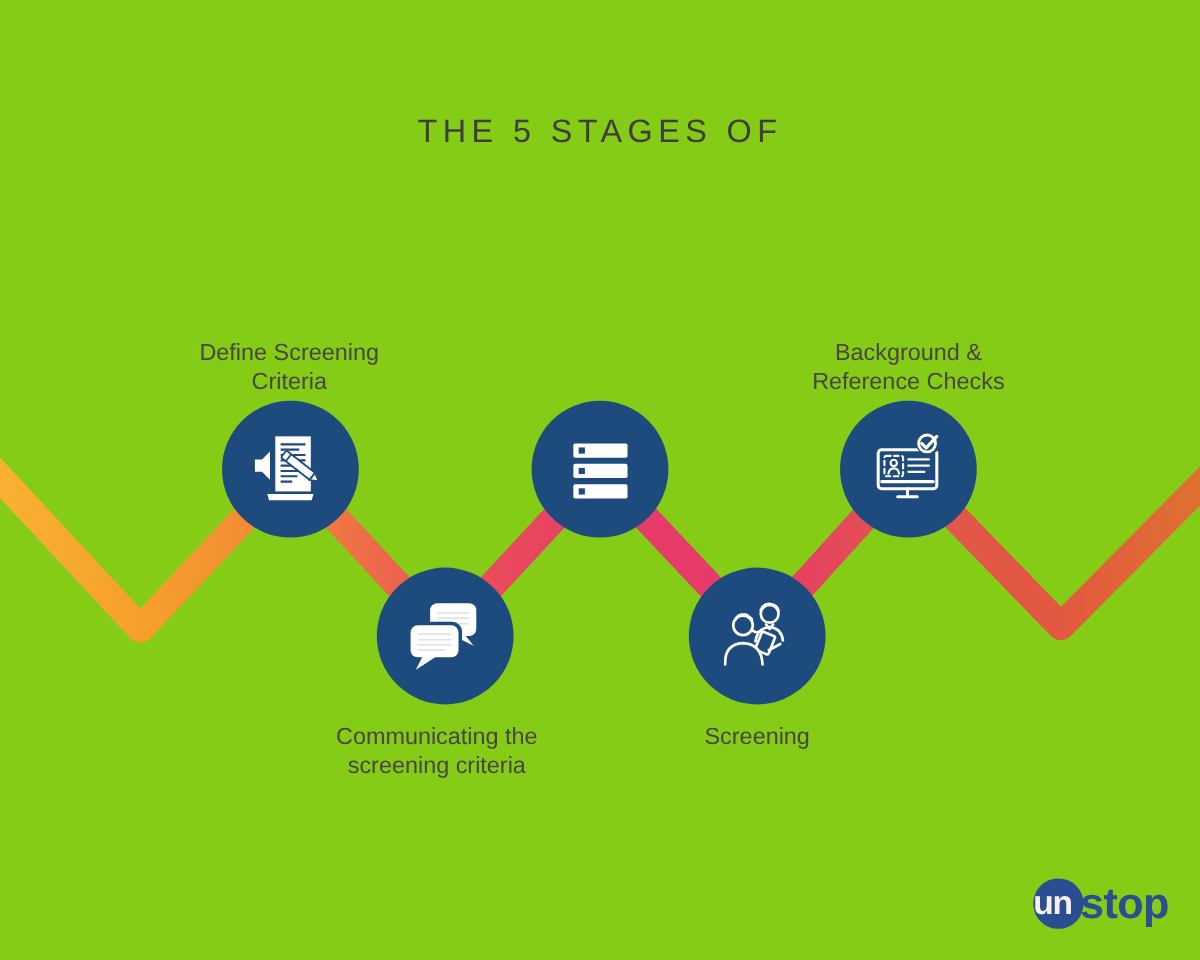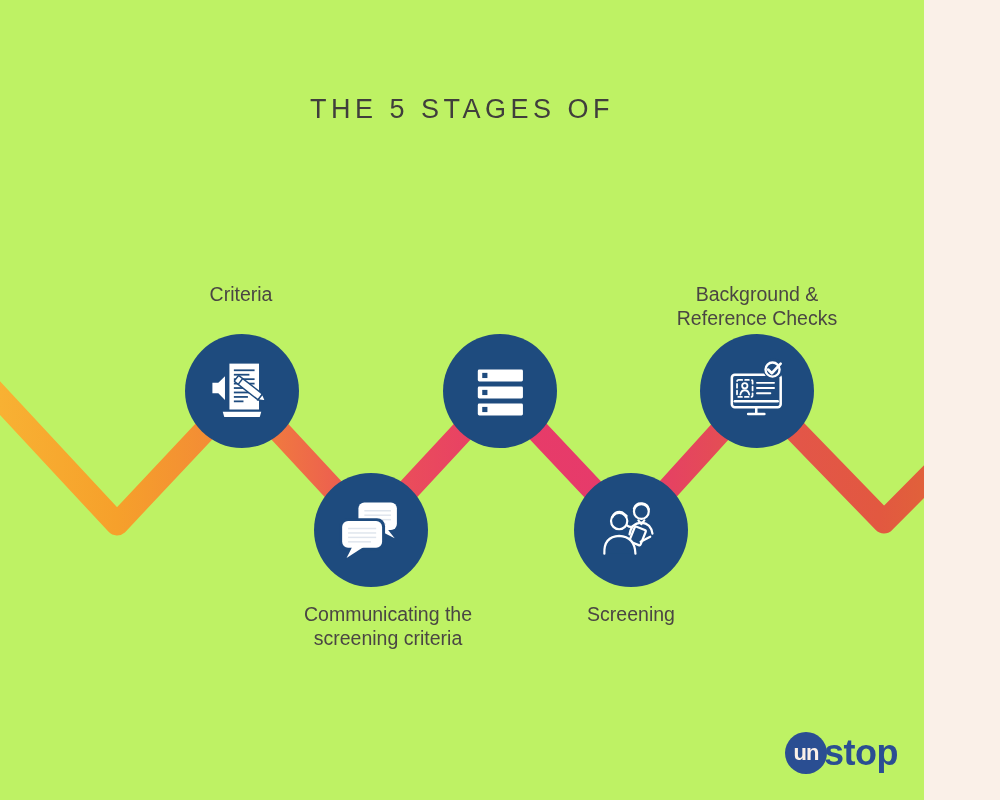--- a/index.html
+++ b/index.html
@@ -2,22 +2,22 @@
 <html><head>
 <meta charset="utf-8">
 <style>
   html,body{margin:0;padding:0;}
   body{
     font-family:"Liberation Sans","DejaVu Sans",sans-serif;
     background:#FAF0E8;
   }
   .canvas{
     position:relative;
-    width:924px;height:800px;
-    background:#bef264;
+    width:1000px;height:800px;
+    background:#84cc16;
     overflow:hidden;
   }
   
   .header{
     position:absolute;top:94px;left:0;width:100%;
     text-align:center;z-index:2;
   }
   .kicker{
     font-size:27px;
     letter-spacing:4.5px;
@@ -57,37 +57,37 @@
     transform:translateX(-50%);
     width:280px;
     text-align:center;
     font-size:19.5px;
     line-height:24px;
     color:#4A4643;
     z-index:3;
   }
   .stage-label span{display:block;}
   .l1{left:241px;top:282px;}
-  .l2{left:388px;top:602px;}
+  .l2{left:364px;top:602px;}
   .l3{left:499px;top:294px;}
   .l4{left:631px;top:602px;}
   .l5{left:757px;top:282px;}
   
   .logo{
     position:absolute;
     right:26px;bottom:26px;
     display:flex;align-items:center;
     z-index:3;
   }
   .logo-circle{
     width:42px;height:42px;border-radius:50%;
     background:#2A4E92;
-    display:flex;align-items:center;justify-content:center;
+    display:flex;align-items:center;
     color:#FAF0E8;
-    font-size:22px;font-weight:700;
+    font-size:28px;font-weight:700;
     letter-spacing:-1px;
   }
   .logo-text{
     color:#2A4E92;
     font-size:36px;
     font-weight:700;
     letter-spacing:-0.5px;
     margin-left:-3px;
   }
 </style>
@@ -111,20 +111,21 @@
         <stop offset="0.63" stop-color="#E63A6B"></stop>
         <stop offset="0.76" stop-color="#E3554C"></stop>
         <stop offset="0.88" stop-color="#E25840"></stop>
         <stop offset="1" stop-color="#DF7031"></stop>
       </linearGradient>
     </defs>
     <polyline points="-14,383 117,524 242,391 371,530 500,391 631,530 757,391 884,522 1014,391" fill="none" stroke="url(#ribbonGrad)" stroke-width="23" stroke-linejoin="round" stroke-linecap="butt"></polyline>
   </svg>
 
   <div class="stage-label l1">
+    <span>Define Screening</span>
     <span>Criteria</span>
   </div>
   <div class="stage-circle c1">
     <svg viewBox="0 0 100 100">
 
       <polygon points="27,30 27,62 18,53 10,53 10,39 18,39" fill="#fff"></polygon>
 
       <rect x="33" y="13" width="40" height="62" fill="#fff"></rect>
       <g stroke="#1E4B7E" stroke-width="2.4">
         <line x1="39" y1="22" x2="67" y2="22"></line>

